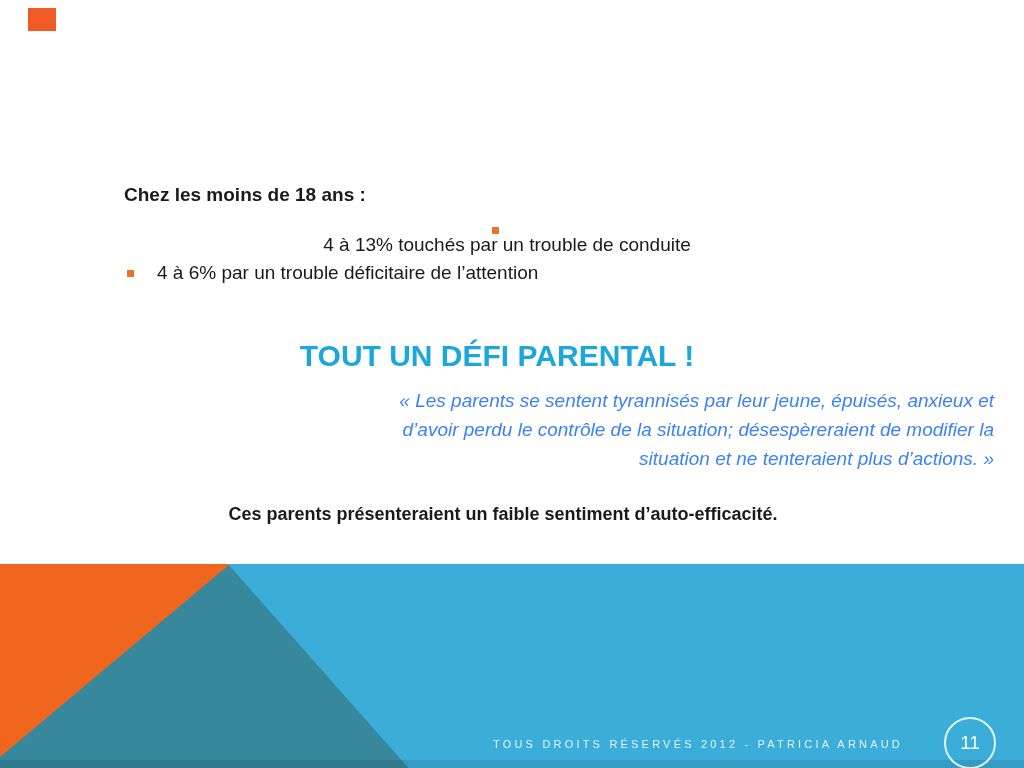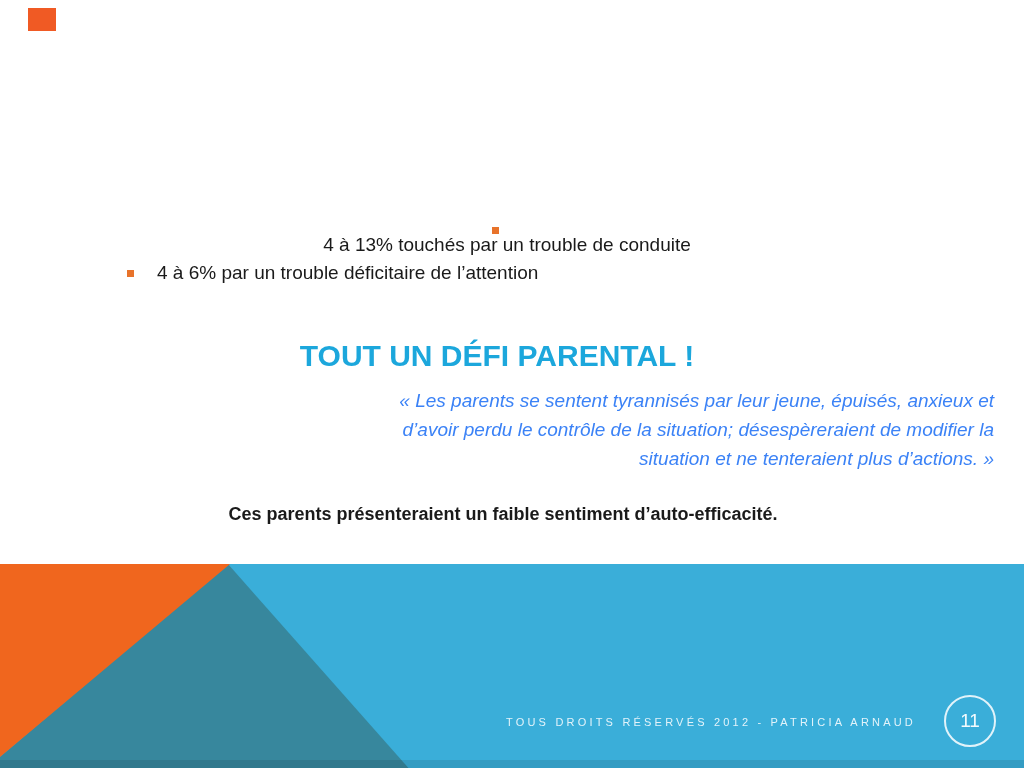--- a/index.html
+++ b/index.html
@@ -61,42 +61,43 @@
     background: #3aaed9;
   }
   .band svg { position: absolute; left: 0; top: 0; }
 
   .band-bottom-strip {
     position: absolute; left: 0; bottom: 0; width: 1024px; height: 8px;
     background: rgba(0,0,0,0.10);
   }
 
   .footer-row {
-    position: absolute; right: 28px; top: 695px; height: 52px;
-    display: flex; align-items: center; gap: 28px;
+    position: absolute; right: 28px; top: 717px; height: 52px;
+    display: flex; align-items: center; gap: 41px;
   }
   .footer-text {
     font-size: 11px; letter-spacing: 3.2px; color: #e3f3fa;
     white-space: nowrap; padding-top: 2px;
   }
   .page-badge {
     width: 52px; height: 52px; border-radius: 50%;
     border: 2px solid rgba(255,255,255,0.85);
     display: flex; align-items: center; justify-content: center;
     font-size: 19px; color: #f4fbfe;
   }
 </style>
 </head>
 <body>
 
 <div class="slide">
 
   <div class="accent-square"></div>
 
 
+  <div class="subtitle">Chez les moins de 18 ans :</div>
 
   <div class="bullet-item b1">
     <span class="bullet-square"></span>
     <span>4 à 13% touchés par un trouble de conduite</span>
   </div>
   <div class="bullet-item b2">
     <span class="bullet-square"></span>
     <span>4 à 6% par un trouble déficitaire de l’attention</span>
   </div>
 

